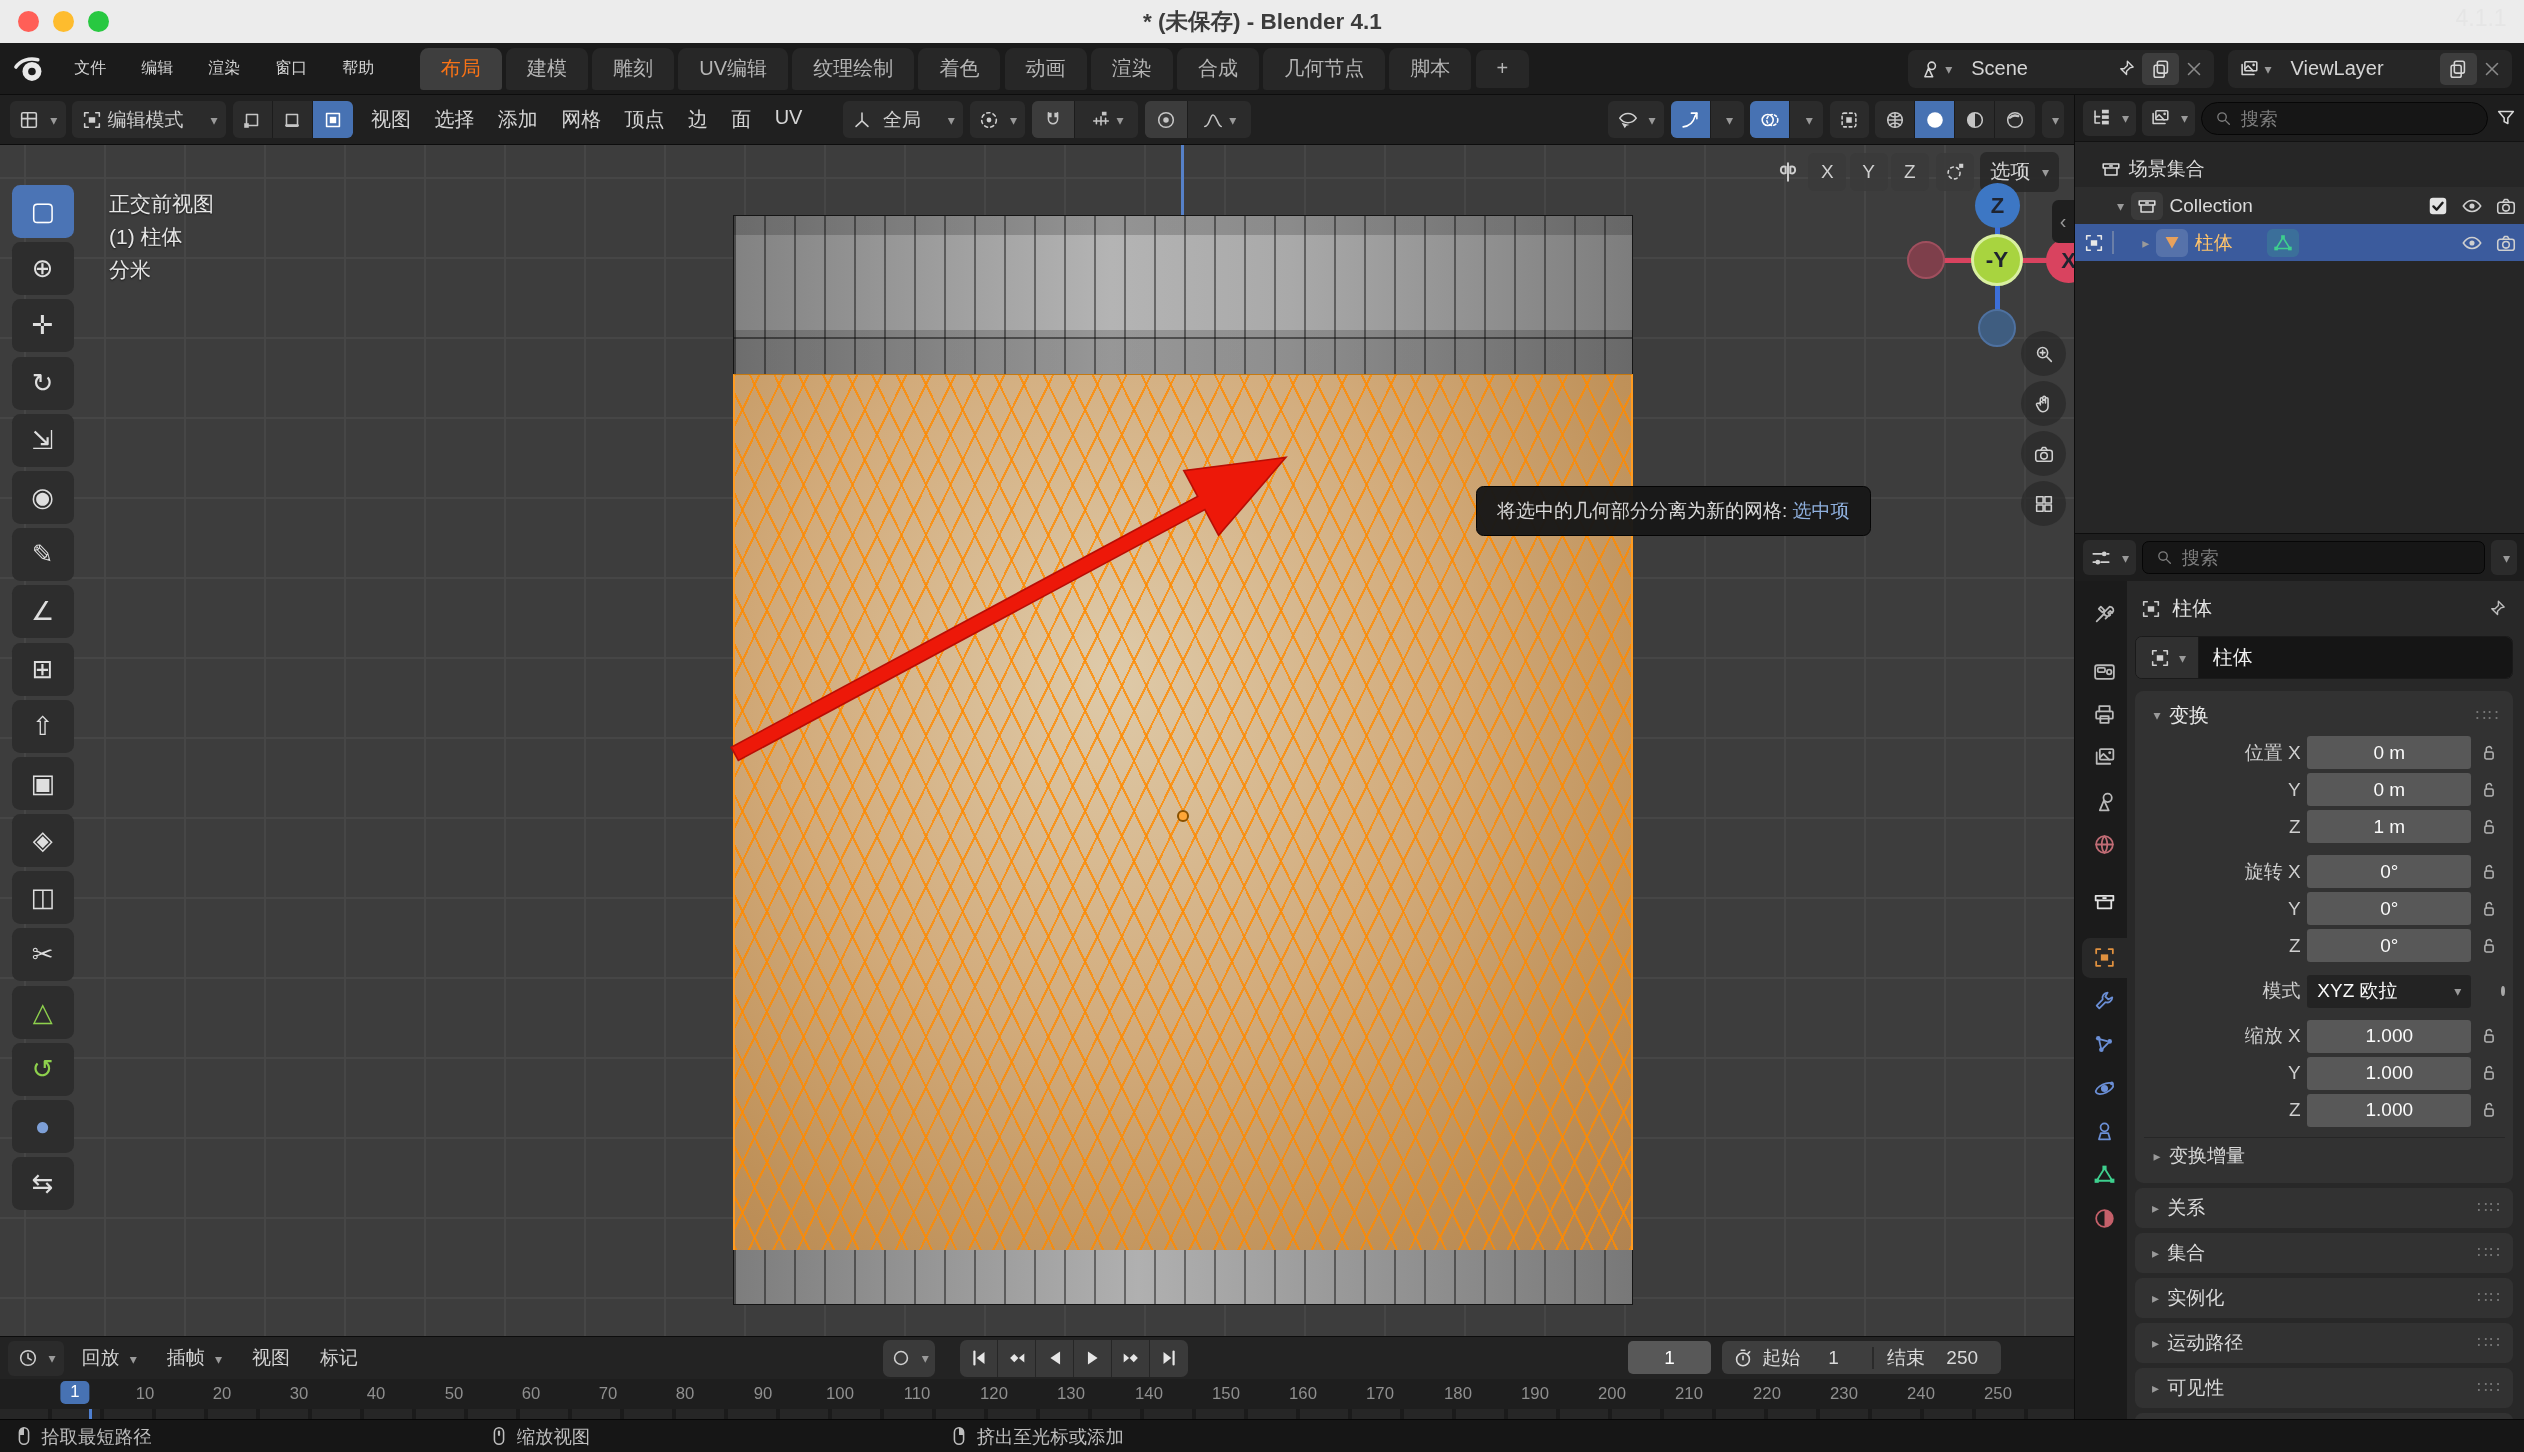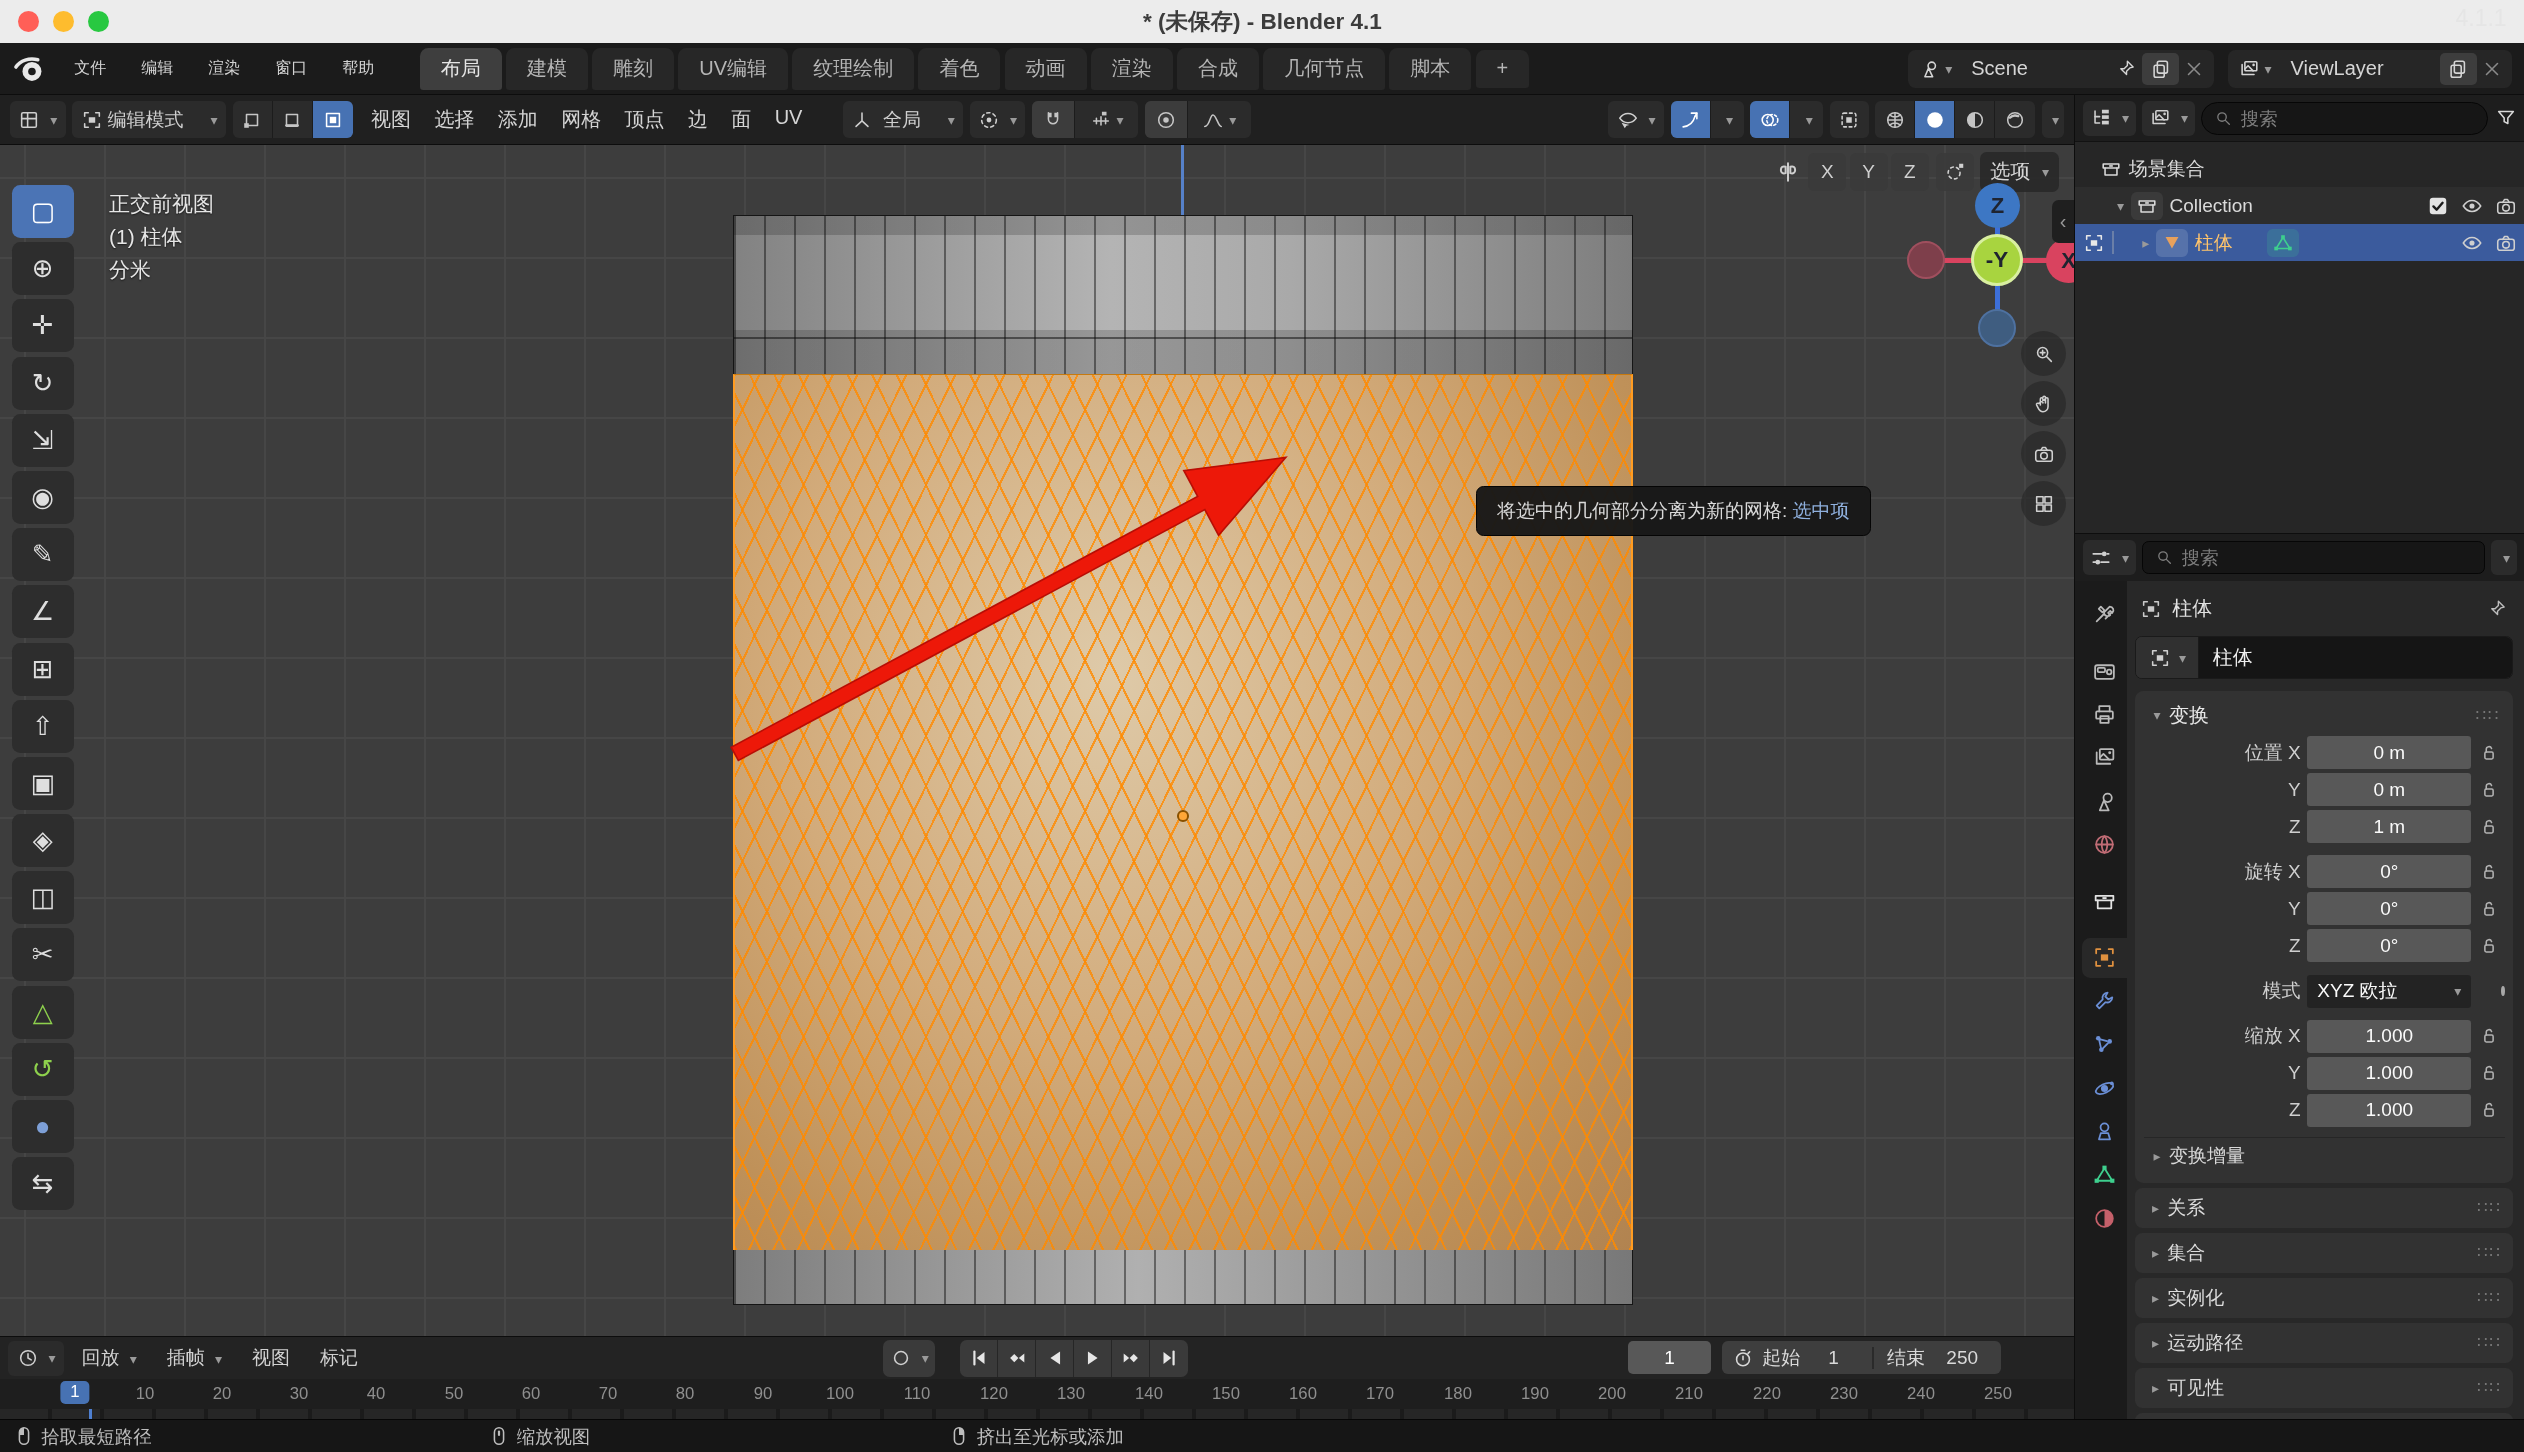--- a/index.html
+++ b/index.html
@@ -12,21 +12,21 @@
 .titlebar{position:absolute;left:0;top:0;width:2525px;height:43px;background:#ececec;display:flex;align-items:center}
 .lights{display:flex;gap:14px;margin-left:18.4px}
 .light{width:21px;height:21px;border-radius:50%}
 .title{position:absolute;left:0;right:0;text-align:center;color:#3c3c3c;font-weight:bold;font-size:22.5px}
 
 .topbar{position:absolute;left:0;top:43px;width:2525px;height:52px;background:#1b1b1b;display:flex;align-items:center;border-bottom:1.7px solid #0d0d0d}
 .logo{width:35px;height:35px;margin:0 8.3px 0 13.4px;color:#e8e8e8}
 .menu-item{font-size:16px;color:#d2d2d2;padding:6.7px 17.5px;border-radius:6.7px}
 .tabs{display:flex;gap:4.2px;margin-left:28px;align-items:center}
 .tab{background:#272727;color:#b5b5b5;font-size:20px;padding:7.5px 21px;border-radius:8.3px 8.3px 3.3px 3.3px}
-.tab.hl{background:#3e3e3e;color:#e5e5e5}
+.tab.hl{background:#3e3e3e;color:#f97316}
 .spacer{flex:1}
 .pill{display:flex;align-items:center;background:#262626;border-radius:7.5px;height:38px;margin-right:13.4px;padding:0 5px 0 10px;font-size:20px;color:#d5d5d5}
 .pill .txt{margin:0 19px;min-width:125px}
 .pill .sq{width:37px;height:32px;background:#3d3d3d;border-radius:5px;display:flex;align-items:center;justify-content:center;margin-left:5px}
 .pill .xbt{width:30px;display:flex;justify-content:center;color:#8a8a8a}
 
 .vheader{position:absolute;left:0;top:95px;width:2074px;height:50px;background:#202020;border-bottom:1.7px solid #0d0d0d;display:flex;align-items:center;padding:0 10px;gap:6.7px}
 .hbtn{height:37px;background:#2b2b2b;border-radius:5.8px;display:flex;align-items:center;padding:0 8.3px;gap:5px;color:#cfcfcf}
 .hmenu{font-size:20px;color:#d4d4d4;padding:0 11.7px}
 .seg{display:flex;background:#2b2b2b;border-radius:5.8px;overflow:hidden}

